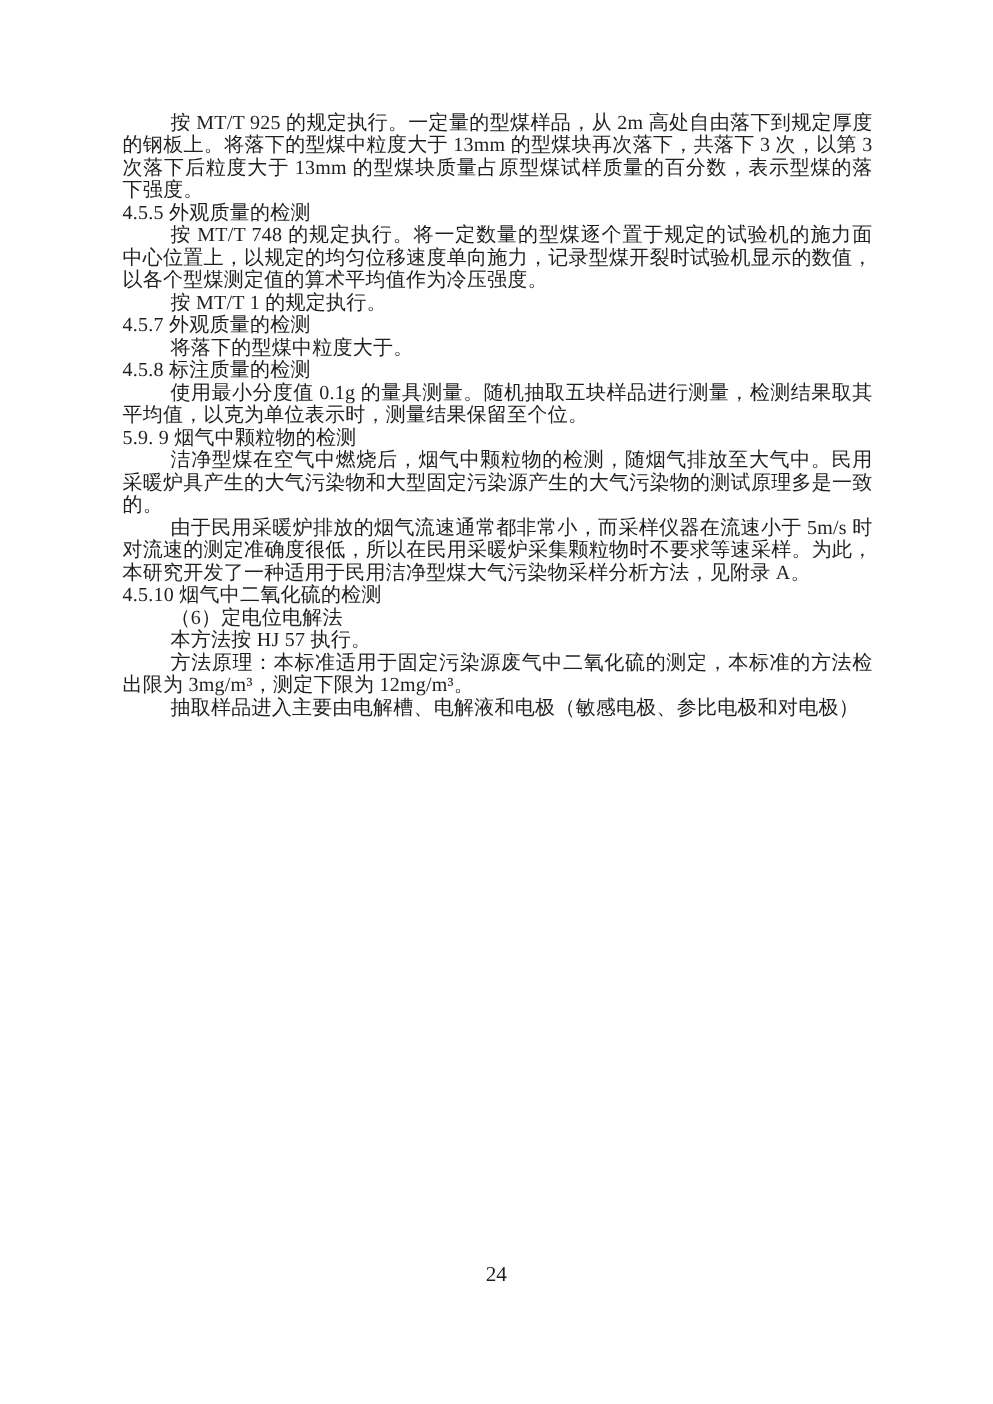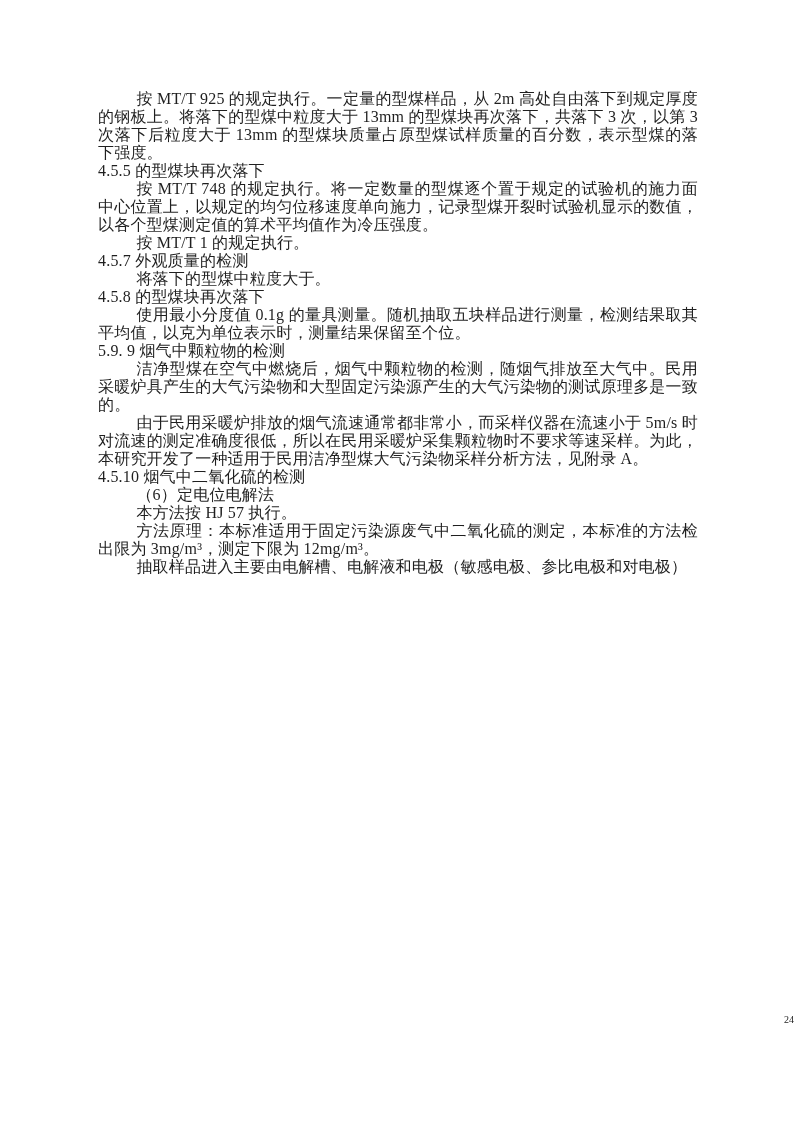--- a/index.html
+++ b/index.html
@@ -35,39 +35,39 @@
     text-indent: 2.4em;
   }
   .content p.heading {
     text-indent: 0;
   }
   .page-footer {
     position: absolute;
     top: 1010px;
     left: 0;
     width: 100%;
-    text-align: right;
-    font-size: 10px;
+    text-align: center;
+    font-size: 17px;
     line-height: 20px;
     color: #1f1f1f;
   }
 </style>
 </head>
 <body>
 
 <div class="page">
   <main class="content">
 
   <p class="block paragraph">按 MT/T 925 的规定执行。一定量的型煤样品，从 2m 高处自由落下到规定厚度的钢板上。将落下的型煤中粒度大于 13mm 的型煤块再次落下，共落下 3 次，以第 3 次落下后粒度大于 13mm 的型煤块质量占原型煤试样质量的百分数，表示型煤的落下强度。</p>
-      <p class="block heading">4.5.5 的型煤块再次落下</p>
+      <p class="block heading">4.5.5 外观质量的检测</p>
       <p class="block paragraph">按 MT/T 748 的规定执行。将一定数量的型煤逐个置于规定的试验机的施力面中心位置上，以规定的均匀位移速度单向施力，记录型煤开裂时试验机显示的数值，以各个型煤测定值的算术平均值作为冷压强度。</p>
       <p class="block paragraph">按 MT/T 1 的规定执行。</p>
       <p class="block heading">4.5.7 外观质量的检测</p>
       <p class="block paragraph">将落下的型煤中粒度大于。</p>
-      <p class="block heading">4.5.8 的型煤块再次落下</p>
+      <p class="block heading">4.5.8 标注质量的检测</p>
       <p class="block paragraph">使用最小分度值 0.1g 的量具测量。随机抽取五块样品进行测量，检测结果取其平均值，以克为单位表示时，测量结果保留至个位。</p>
       <p class="block heading">5.9. 9 烟气中颗粒物的检测</p>
       <p class="block paragraph">洁净型煤在空气中燃烧后，烟气中颗粒物的检测，随烟气排放至大气中。民用采暖炉具产生的大气污染物和大型固定污染源产生的大气污染物的测试原理多是一致的。</p>
       <p class="block paragraph">由于民用采暖炉排放的烟气流速通常都非常小，而采样仪器在流速小于 5m/s 时对流速的测定准确度很低，所以在民用采暖炉采集颗粒物时不要求等速采样。为此，本研究开发了一种适用于民用洁净型煤大气污染物采样分析方法，见附录 A。</p>
       <p class="block heading">4.5.10 烟气中二氧化硫的检测</p>
       <p class="block paragraph">（6）定电位电解法</p>
       <p class="block paragraph">本方法按 HJ 57 执行。</p>
       <p class="block paragraph">方法原理：本标准适用于固定污染源废气中二氧化硫的测定，本标准的方法检出限为 3mg/m³，测定下限为 12mg/m³。</p>
       <p class="block paragraph">抽取样品进入主要由电解槽、电解液和电极（敏感电极、参比电极和对电极）</p>
     </main>

